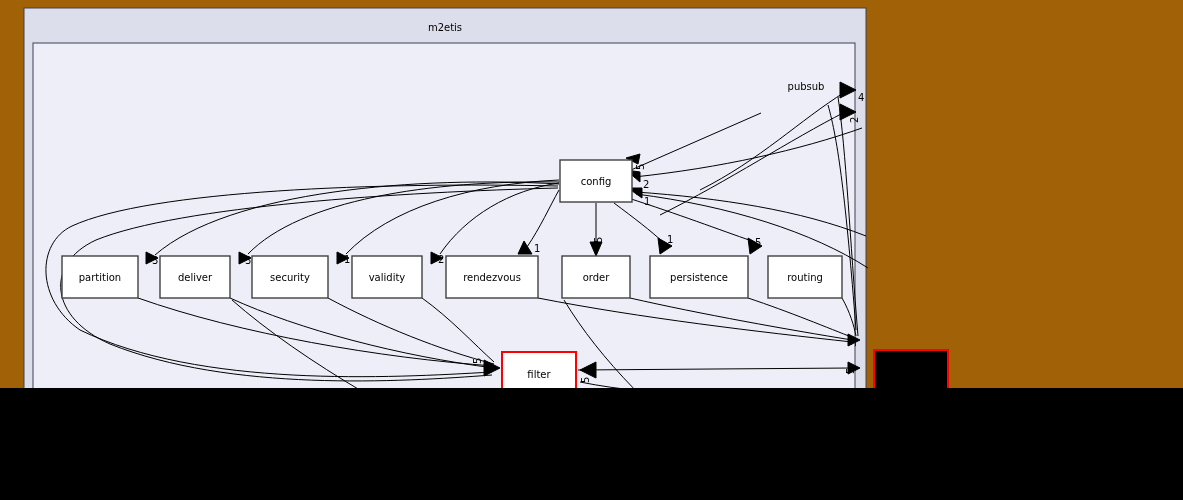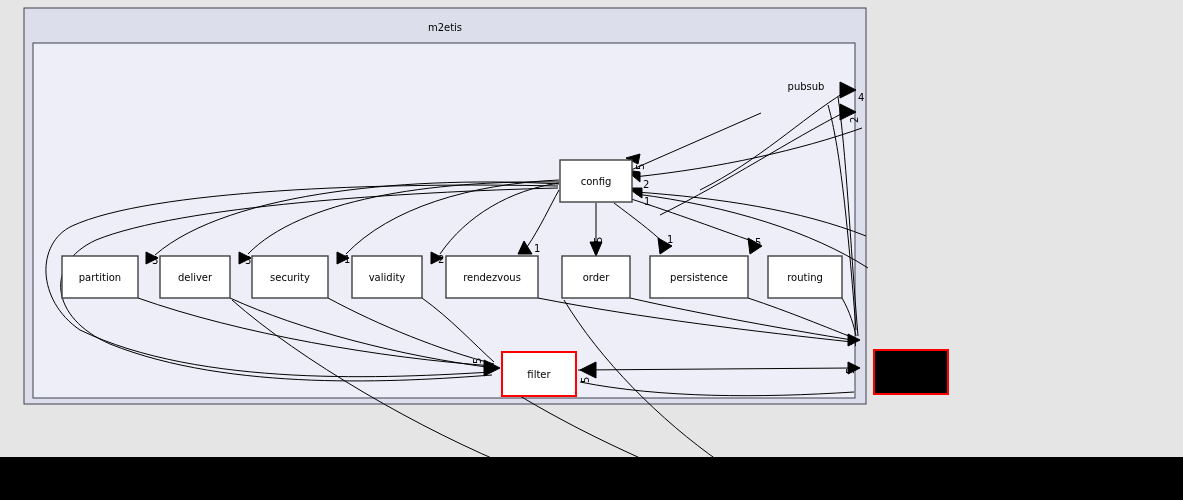--- a/index.html
+++ b/index.html
@@ -3,22 +3,22 @@
 <meta charset="utf-8">
 <style>
   html, body {
     margin: 0;
     padding: 0;
     background: #000000;
   }
   #canvas {
     position: relative;
     width: 1183px;
-    height: 457px;
-    background: #e5e5e5;
+    height: 388px;
+    background: #a16207;
     overflow: hidden;
     font-family: "DejaVu Sans", sans-serif;
   }
   #graph-svg {
     position: absolute;
     left: 0;
     top: 0;
     width: 1183px;
     height: 500px;
   }

